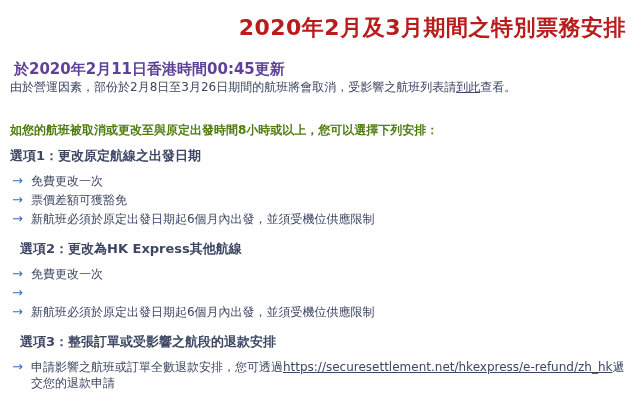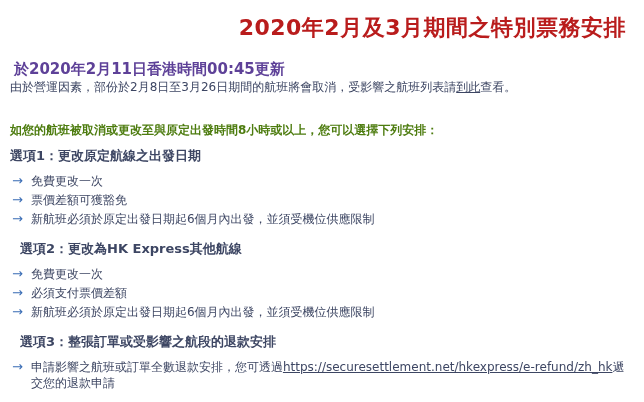--- a/index.html
+++ b/index.html
@@ -104,21 +104,20 @@
   </ul>
 
   <h3 class="option-heading gap-lg">選項2：更改為HK Express其他航線</h3>
   <ul class="arrow-list">
     <li>
         <span class="arrow">→</span>
         <span>免費更改一次</span>
       </li>
     <li>
         <span class="arrow">→</span>
-        <span>必須支付票價差額</span>
       </li>
     <li>
         <span class="arrow">→</span>
         <span>新航班必須於原定出發日期起6個月內出發，並須受機位供應限制</span>
       </li>
   </ul>
 
   <h3 class="option-heading gap-lg">選項3：整張訂單或受影響之航段的退款安排</h3>
   <ul class="arrow-list">
     <li>

